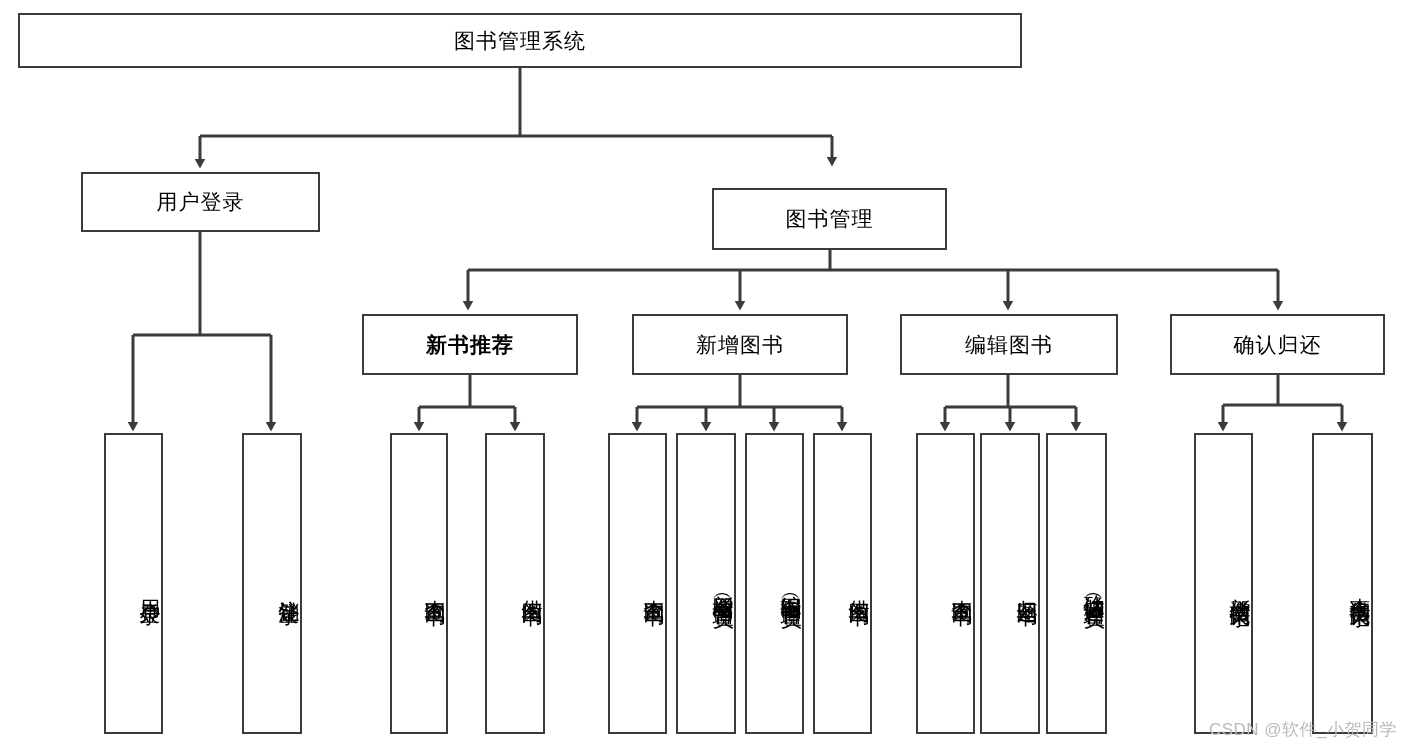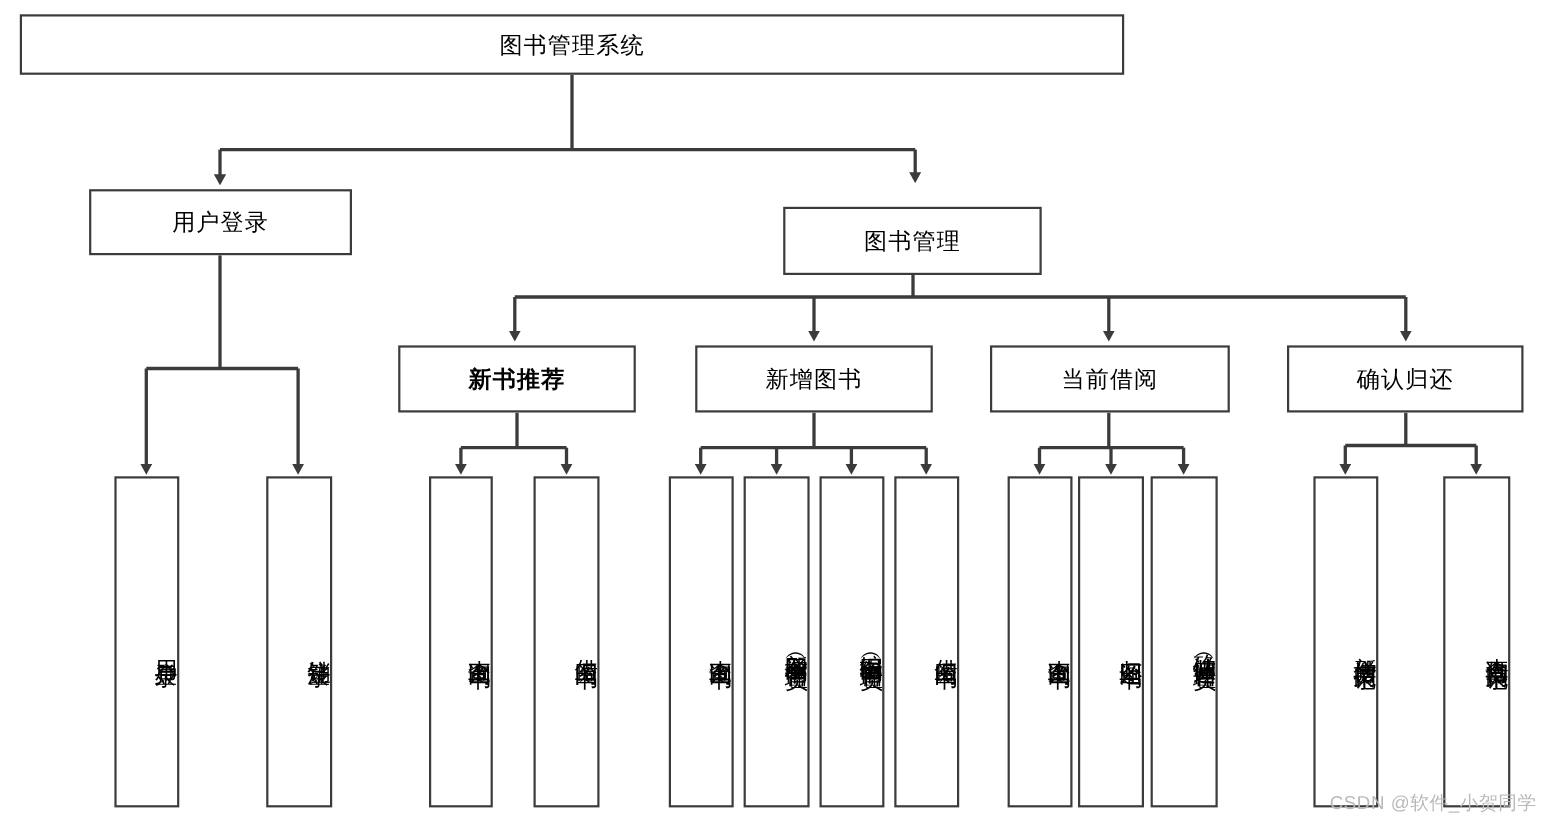--- a/index.html
+++ b/index.html
@@ -132,21 +132,21 @@
     <span>图书管理</span>
   </div>
 
   <div class="node horiz" style="left:362px; top:314px; width:216px; height:61px;font-weight:bold;">
     <span>新书推荐</span>
   </div>
   <div class="node horiz" style="left:632px; top:314px; width:216px; height:61px;">
     <span>新增图书</span>
   </div>
   <div class="node horiz" style="left:900px; top:314px; width:218px; height:61px;">
-    <span>当前借阅</span>
+    <span>编辑图书</span>
   </div>
   <div class="node horiz" style="left:1170px; top:314px; width:215px; height:61px;">
     <span>确认归还</span>
   </div>
 
   <div class="node vert" style="left:104px; top:433px; width:59px; height:301px;">
     <span class="vtext">用户登录</span>
   </div>
   <div class="node vert" style="left:242px; top:433px; width:60px; height:301px;">
     <span class="vtext">注销登录</span>

